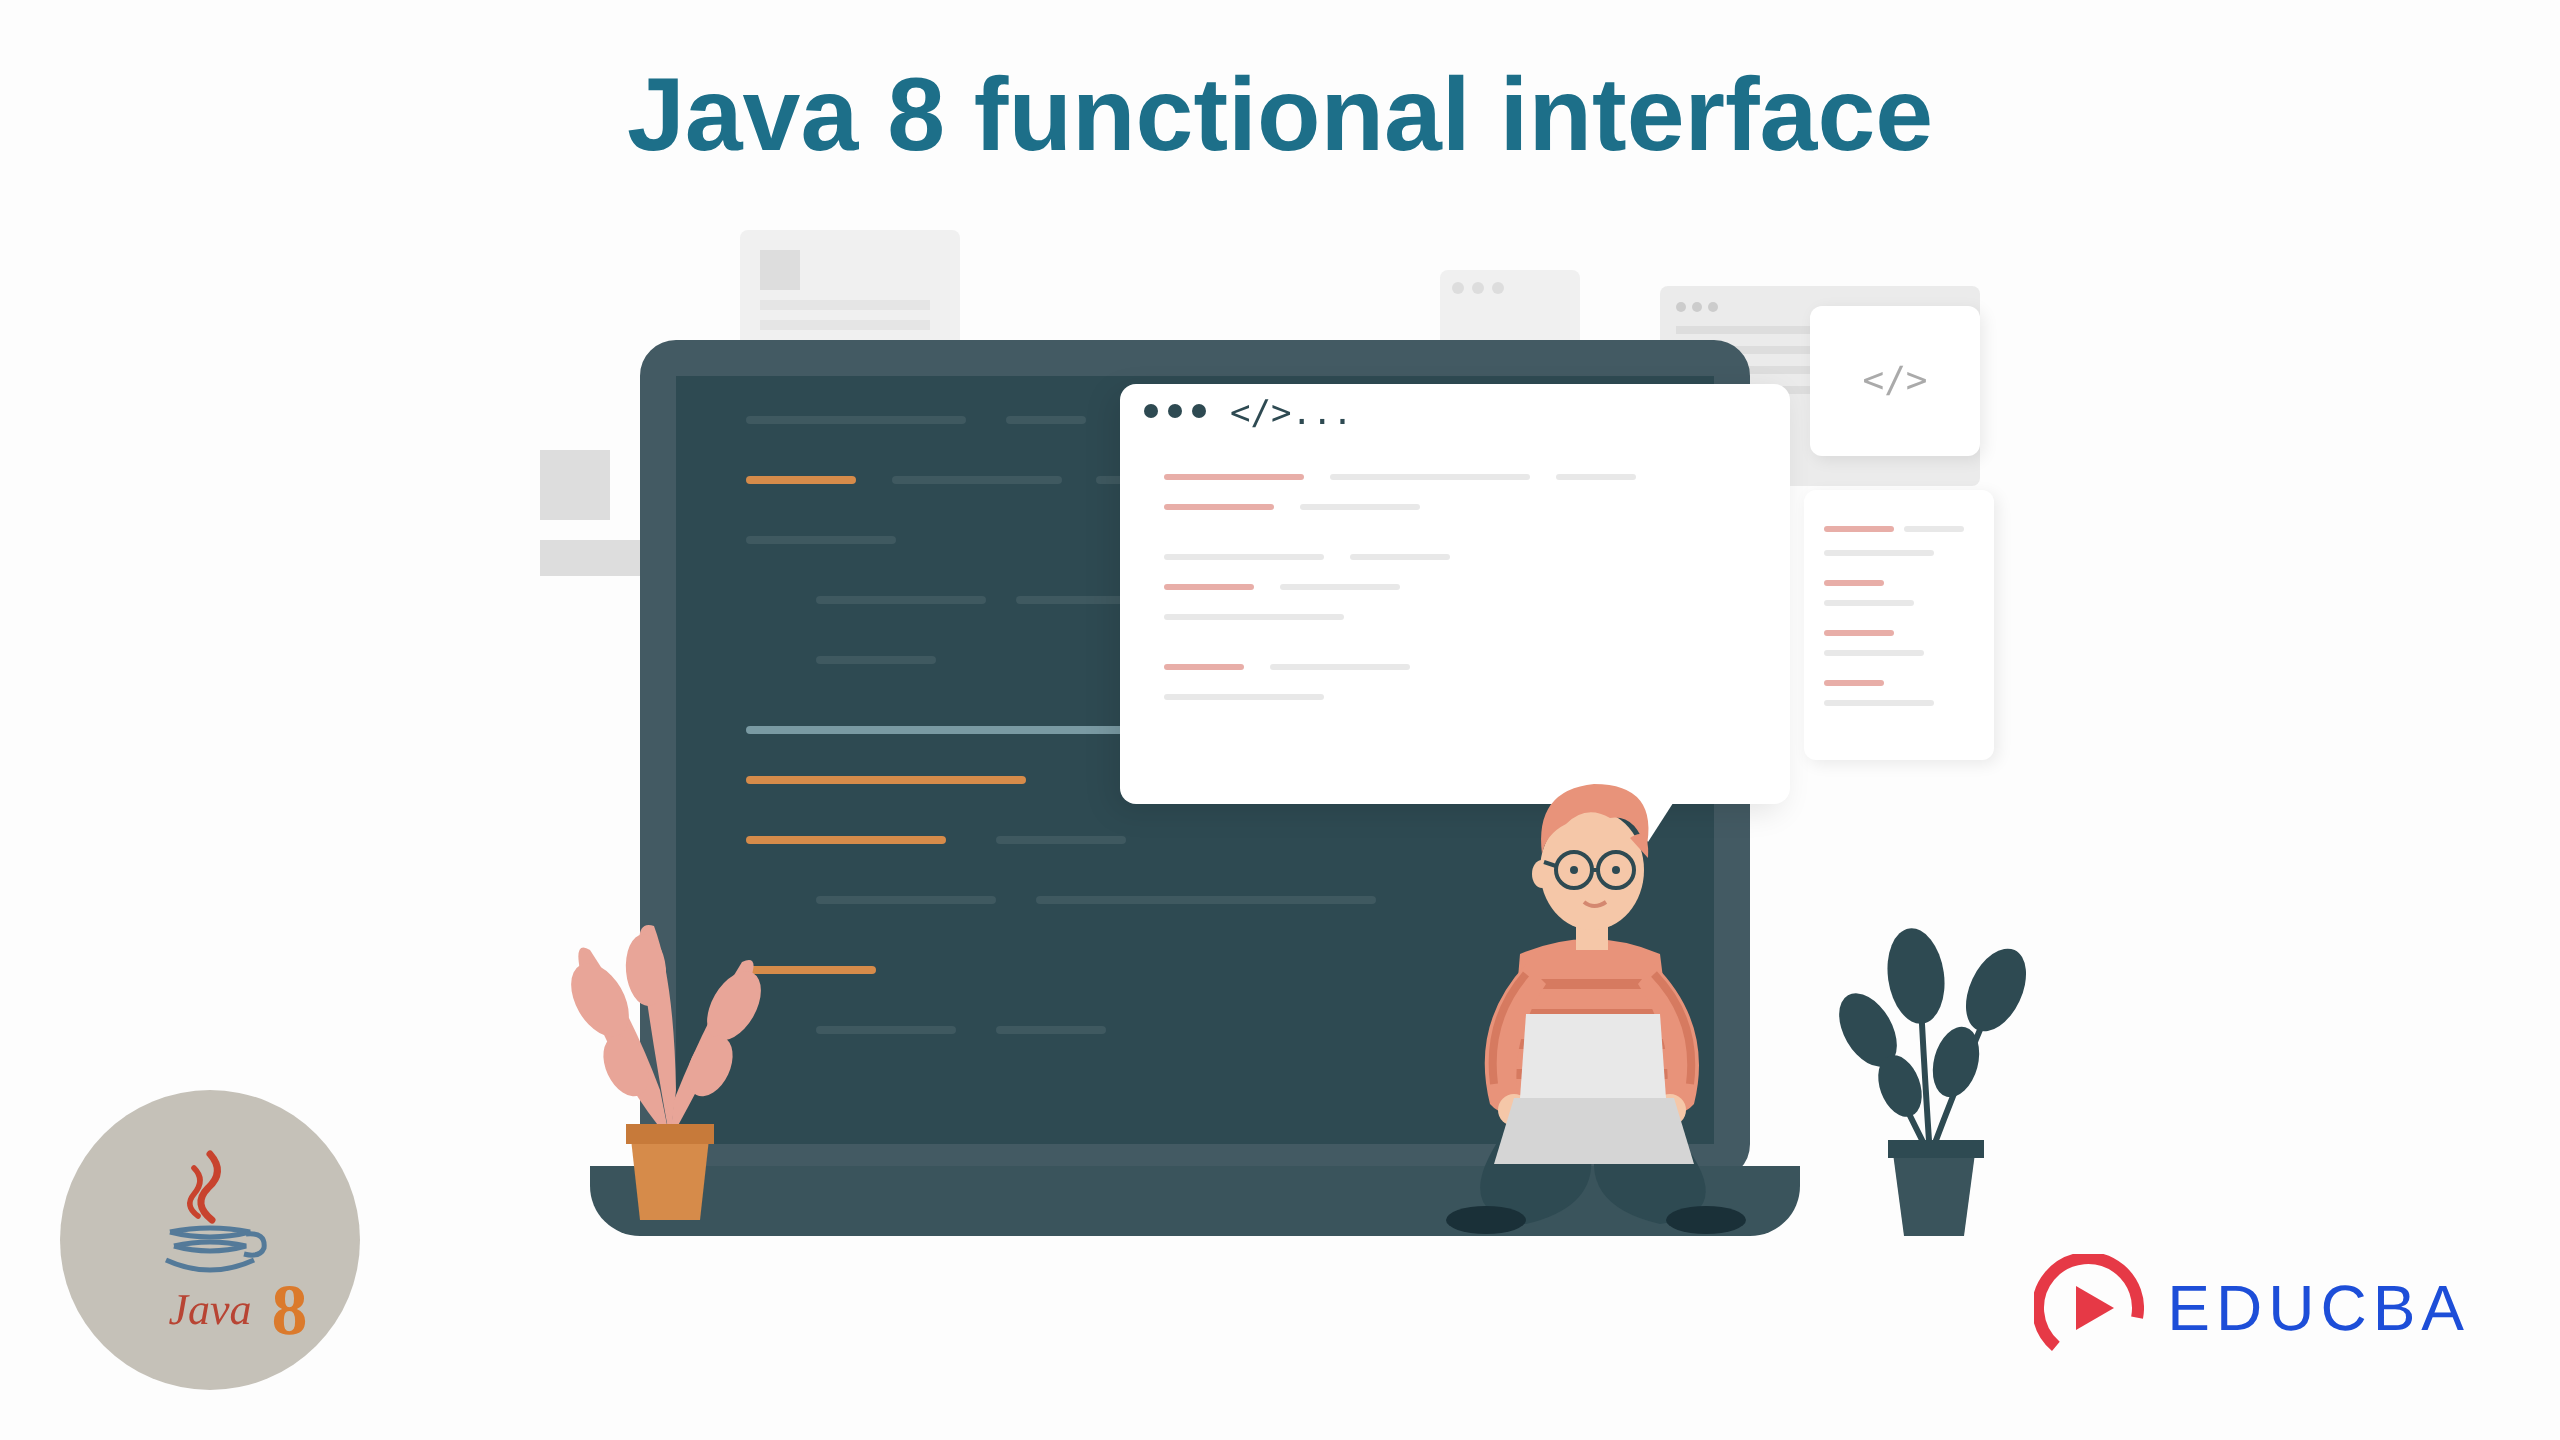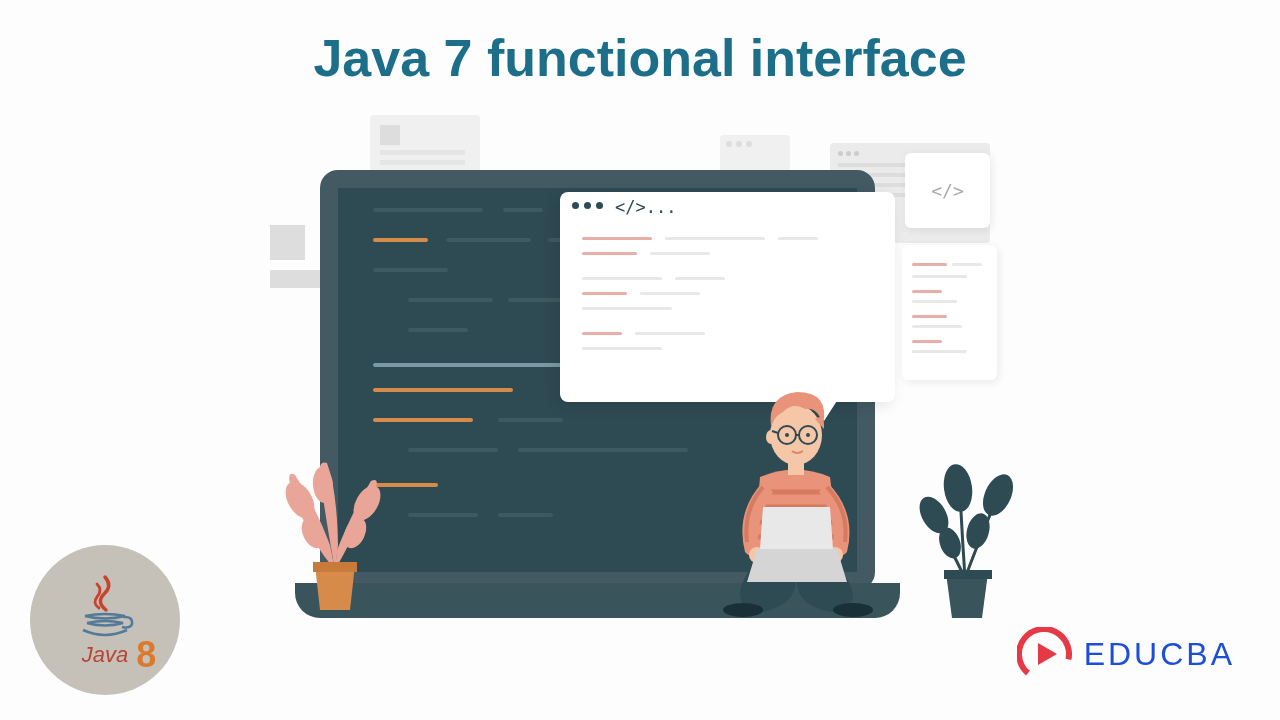--- a/index.html
+++ b/index.html
@@ -178,21 +178,21 @@
       width: 150px;
       height: 150px;
       background: #c5c1b8;
       border-radius: 50%;
       display: flex;
       flex-direction: column;
       align-items: center;
       justify-content: center;
     }
     .java-badge svg { width: 60px; height: 70px; }
-    .java-badge-text { font-size: 22px; color: #b84433; font-style: italic; font-weight: 500; position: relative; }
+    .java-badge-text { font-size: 22px; color: #b84433; font-style: italic; font-weight: 500; position: relative; font-family: Liberation Serif, serif; }
     .java-badge-text .eight { color: #db7a2c; font-size: 36px; font-weight: bold; position: absolute; right: -28px; top: -8px; font-style: normal; }
     
     .educba-logo {
       position: absolute;
       bottom: 38px;
       right: 45px;
       display: flex;
       align-items: center;
       gap: 12px;
     }
@@ -202,21 +202,21 @@
     .educba-logo .text {
       font-size: 32px;
       color: #1d4ed8;
       letter-spacing: 3px;
       font-weight: 400;
     }
   </style>
 </head>
 <body>
 
-<h1 class="title">Java 7 functional interface</h1>
+<h1 class="title">Java 8 functional interface</h1>
 
 <div class="illustration-container">
 
   <div class="bg-window bg-window-1"></div>
   <div class="bg-window bg-window-2"></div>
   <div class="bg-window bg-window-3"></div>
   <div class="bg-small-left"></div>
   <div class="bg-small-left-2"></div>
 
   <div class="laptop-screen">

